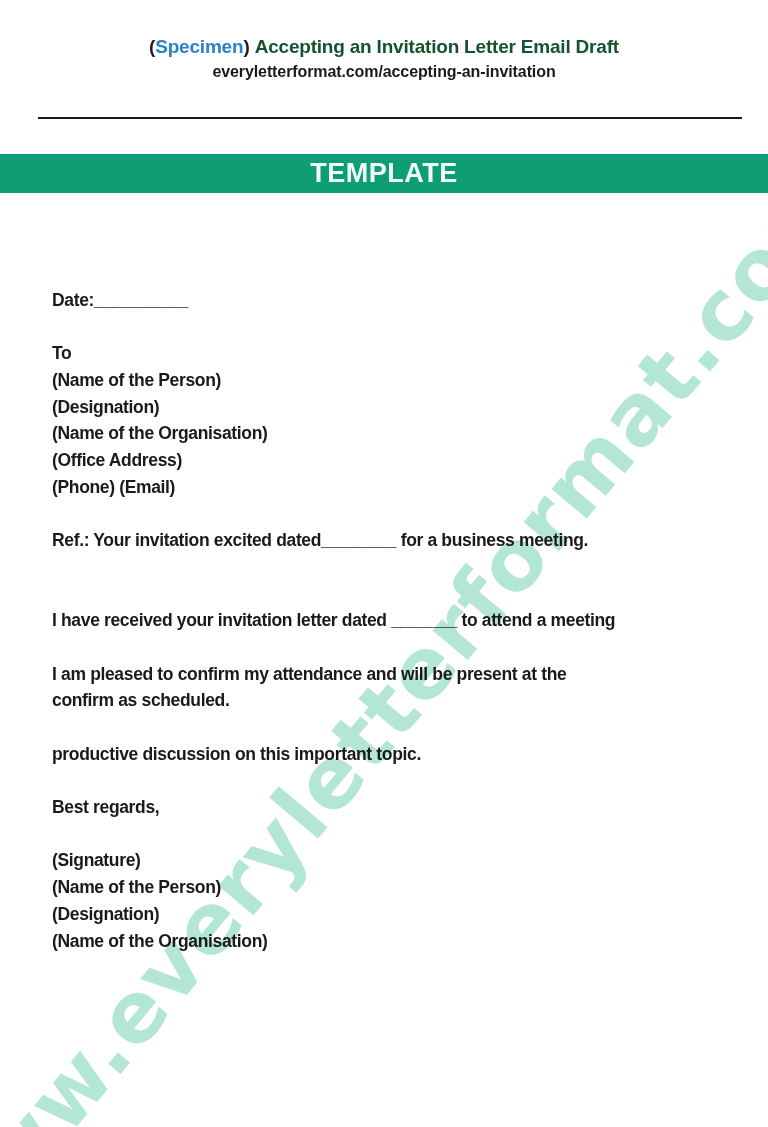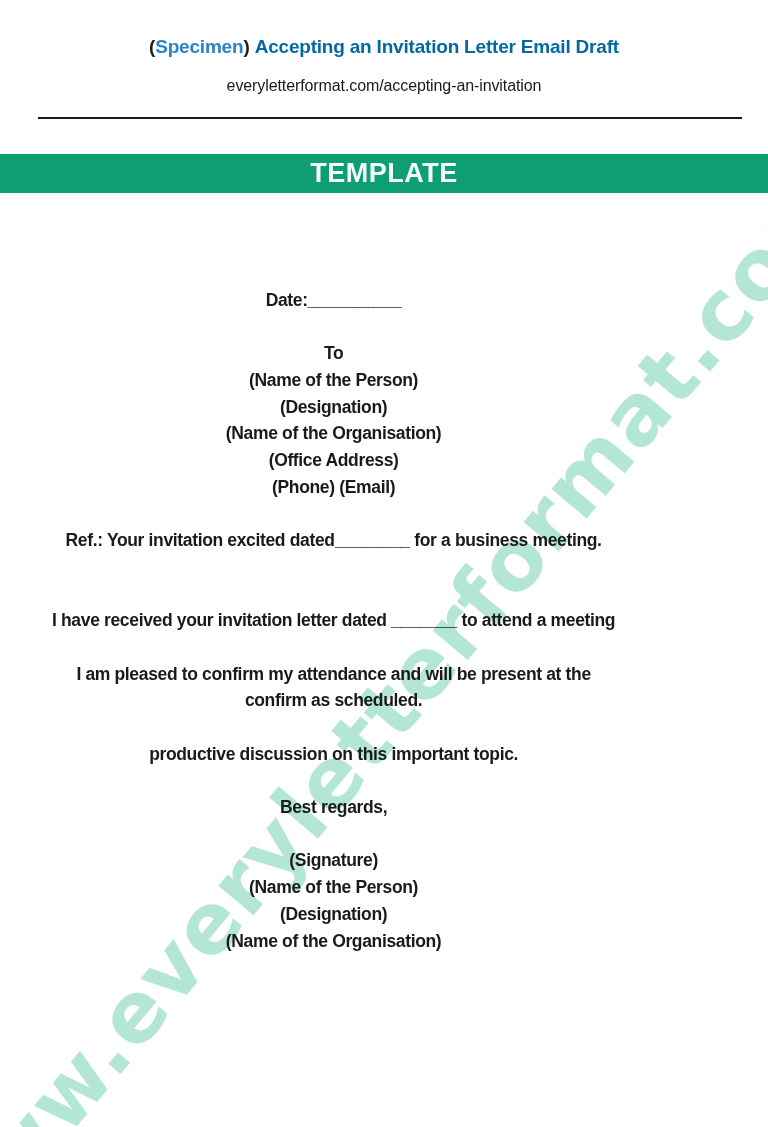--- a/index.html
+++ b/index.html
@@ -20,28 +20,28 @@
       left: 0;
       width: 768px;
       text-align: center;
       font-weight: bold;
       font-size: 19px;
       letter-spacing: -0.2px;
       white-space: nowrap;
     }
     .title .paren { color: #1c1c1c; }
     .title .specimen { color: #2b82c9; }
-    .title .main { color: #0369a1; }
+    .title .main { color: #14532d; }
     .url {
       position: absolute;
-      top: 77px;
+      top: 63px;
       left: 0;
       width: 768px;
       text-align: center;
-      font-weight: normal;
+      font-weight: bold;
       font-size: 16px;
       color: #1a1a1a;
       letter-spacing: -0.1px;
     }
     .rule {
       position: absolute;
       top: 117px;
       left: 38px;
       width: 704px;
       height: 2px;
@@ -85,21 +85,20 @@
       z-index: 2;
       font-weight: bold;
       font-size: 17.5px;
       line-height: 26.7px;
       color: #1a1a1a;
       letter-spacing: -0.35px;
     }
     .letter .line {
       white-space: nowrap;
       height: 26.7px;
-      text-align: center;
     }
     .letter .gap {
       height: 26.7px;
     }
   </style>
 </head>
 <body>
 
 <div class="title">
   <span class="paren">(</span><span class="specimen">Specimen</span><span class="paren">)</span>&nbsp;<span class="main">Accepting an Invitation Letter Email Draft</span>

